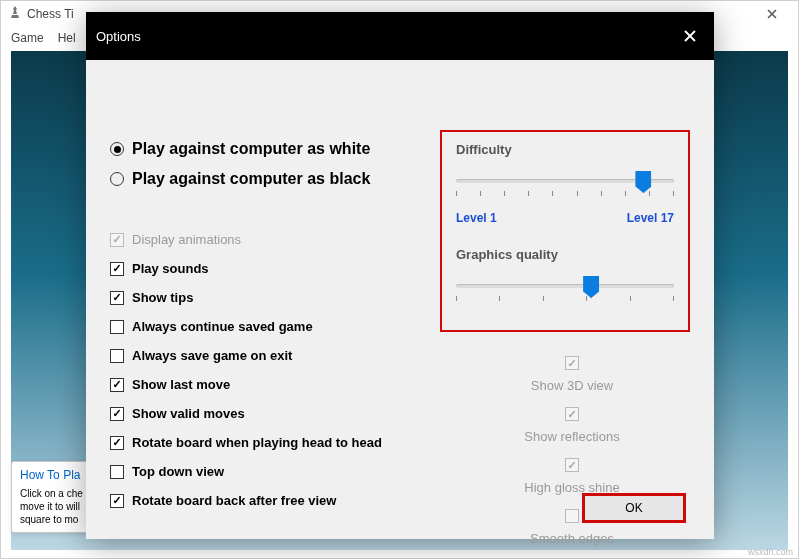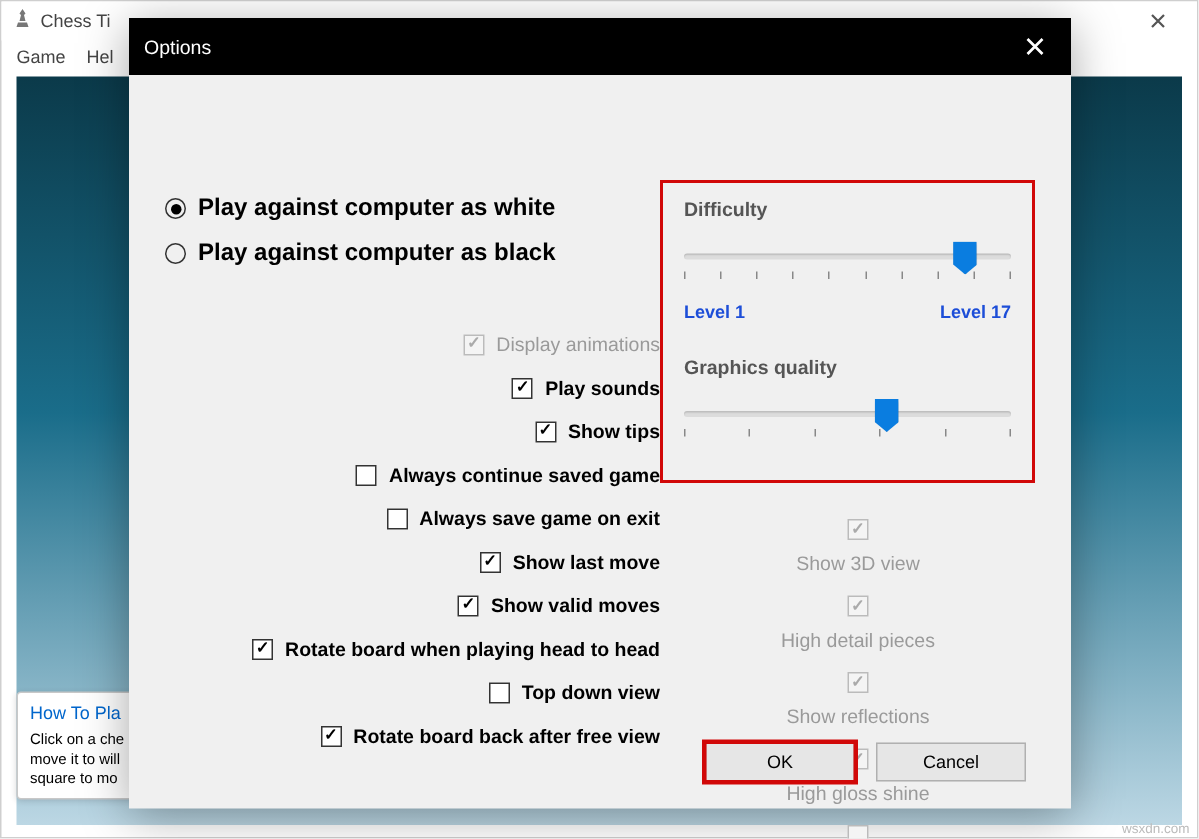--- a/index.html
+++ b/index.html
@@ -14,36 +14,36 @@
   .bg-close svg { width: 10px; height: 10px; stroke: #555; stroke-width: 1.5; }
   .bg-menubar { height: 22px; display: flex; align-items: center; gap: 14px; padding: 0 10px; font-size: 12px; color: #444; }
   .bg-client { position: absolute; top: 50px; left: 10px; right: 10px; bottom: 8px; background: linear-gradient(180deg, #0b3a4a 0%, #1a6d8a 45%, #bcd7e4 100%); }
 
   
   .help-tip { position: absolute; left: 10px; bottom: 25px; width: 110px; background: #fff; border: 1px solid #c8c8c8; border-radius: 3px; padding: 6px 8px; font-size: 10px; line-height: 1.3; box-shadow: 0 1px 4px rgba(0,0,0,.15); }
   .help-tip h4 { color: #0066cc; font-size: 12px; font-weight: 400; margin-bottom: 3px; }
 
   
   .dialog { position: absolute; left: 86px; top: 12px; width: 628px; height: 527px; background: #f0f0f0; box-shadow: 0 5px 30px rgba(0,0,0,.35); }
-  .dlg-titlebar { background: #000; height: 38px; display: flex; align-items: center; justify-content: space-between; padding: 0 10px; }
+  .dlg-titlebar { background: #000; height: 48px; display: flex; align-items: center; justify-content: space-between; padding: 0 10px; }
   .dlg-title { color: #fff; font-size: 13px; }
   .dlg-close { width: 28px; height: 28px; display: flex; align-items: center; justify-content: center; cursor: pointer; }
   .dlg-close svg { width: 12px; height: 12px; stroke: #fff; stroke-width: 1.8; }
 
   .dlg-body { padding: 20px 0 0 24px; display: flex; }
   .col-left { width: 330px; }
   .col-right { width: 250px; }
 
   
   .radio-row { display: flex; align-items: center; gap: 8px; font-size: 16px; margin-bottom: 12px; font-weight: 600; cursor: pointer; }
   .radio { width: 14px; height: 14px; border: 1.5px solid #333; border-radius: 50%; display: inline-flex; align-items: center; justify-content: center; }
   .radio.checked::after { content: ""; width: 7px; height: 7px; background: #000; border-radius: 50%; }
 
   
-  .chk-row { display: flex; align-items: center; gap: 8px; font-size: 13px; margin-bottom: 14px; cursor: pointer; font-weight: 600; justify-content: flex-end; }
+  .chk-row { display: flex; align-items: center; gap: 8px; font-size: 13px; margin-bottom: 14px; cursor: pointer; font-weight: 600; }
   .chk-row.disabled { color: #9a9a9a; cursor: default; font-weight: 400; }
   .chk { width: 14px; height: 14px; border: 1.5px solid #333; display: inline-flex; align-items: center; justify-content: center; background: #fff; }
   .chk.checked::after { content: "✓"; font-size: 11px; line-height: 1; color: #000; font-weight: 900; }
   .chk.disabled { border-color: #bbb; background: #f4f4f4; }
   .chk.disabled.checked::after { color: #aaa; }
 
   .spacer { height: 32px; }
 
   
   .highlight { border: 2.5px solid #d10808; padding: 10px 14px 12px 14px; margin-bottom: 24px; }
@@ -206,37 +206,32 @@
         </div>
       </div>
 
       <div class="gfx-opts">
         <div class="chk-row disabled">
           <span class="chk disabled checked"></span>
           <span>Show 3D view</span>
         </div>
         <div class="chk-row disabled">
           <span class="chk disabled checked"></span>
-          <span>High detail pieces</span>
-        </div>
-        <div class="chk-row disabled">
-          <span class="chk disabled checked"></span>
           <span>Show reflections</span>
         </div>
         <div class="chk-row disabled">
           <span class="chk disabled checked"></span>
           <span>High gloss shine</span>
         </div>
         <div class="chk-row disabled">
           <span class="chk disabled"></span>
           <span>Smooth edges</span>
         </div>
       </div>
     </div>
   </div>
 
   <div class="btn-row">
     <div class="btn highlighted">OK</div>
-    <div class="btn">Cancel</div>
   </div>
 </div>
 
 <div class="footer">wsxdn.com</div>
 
 </body></html>

